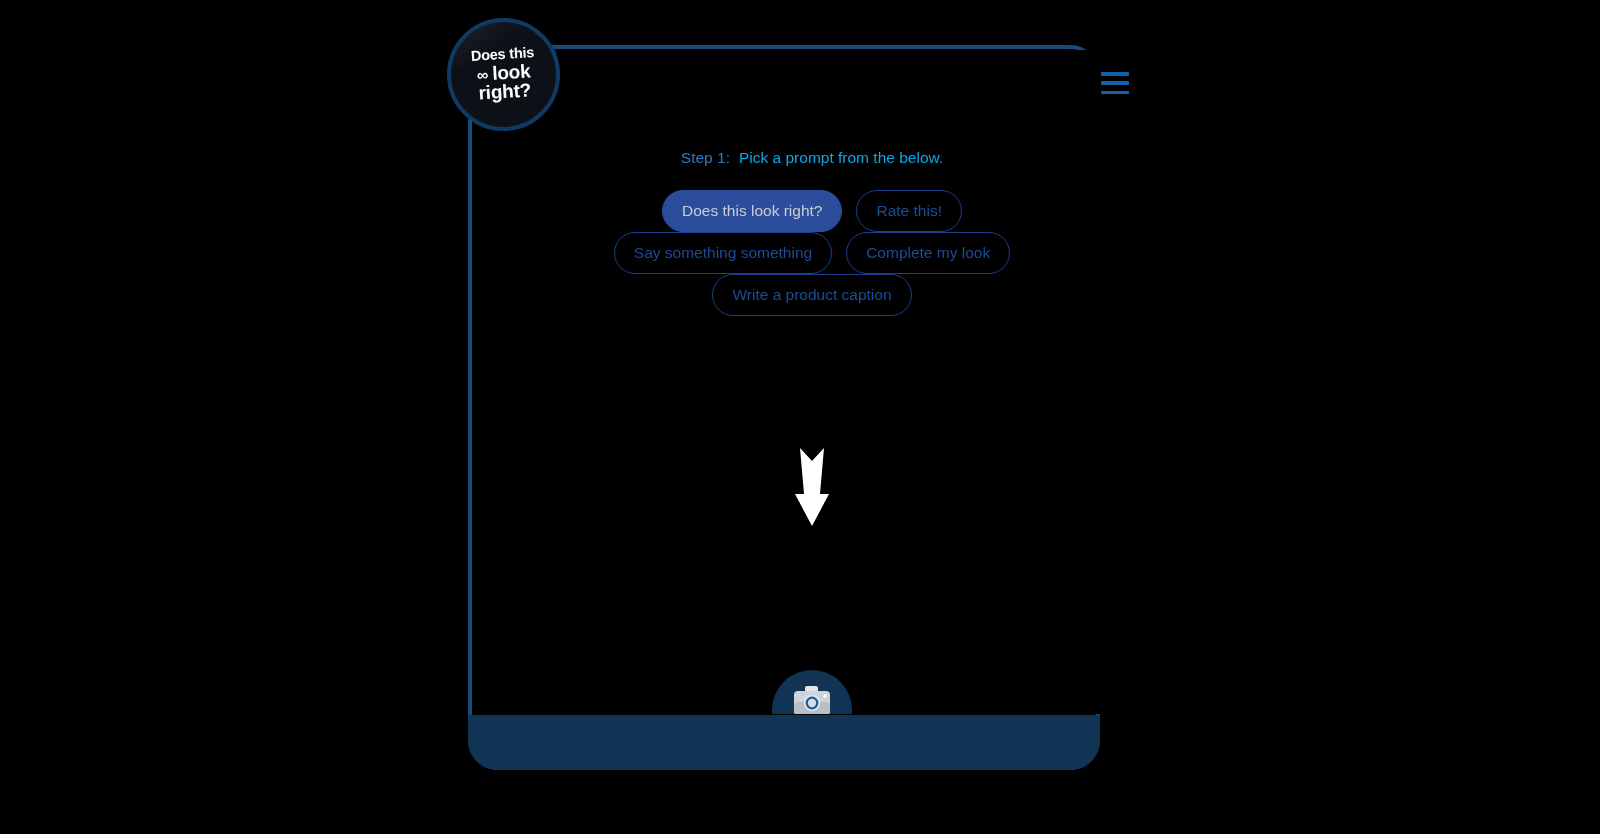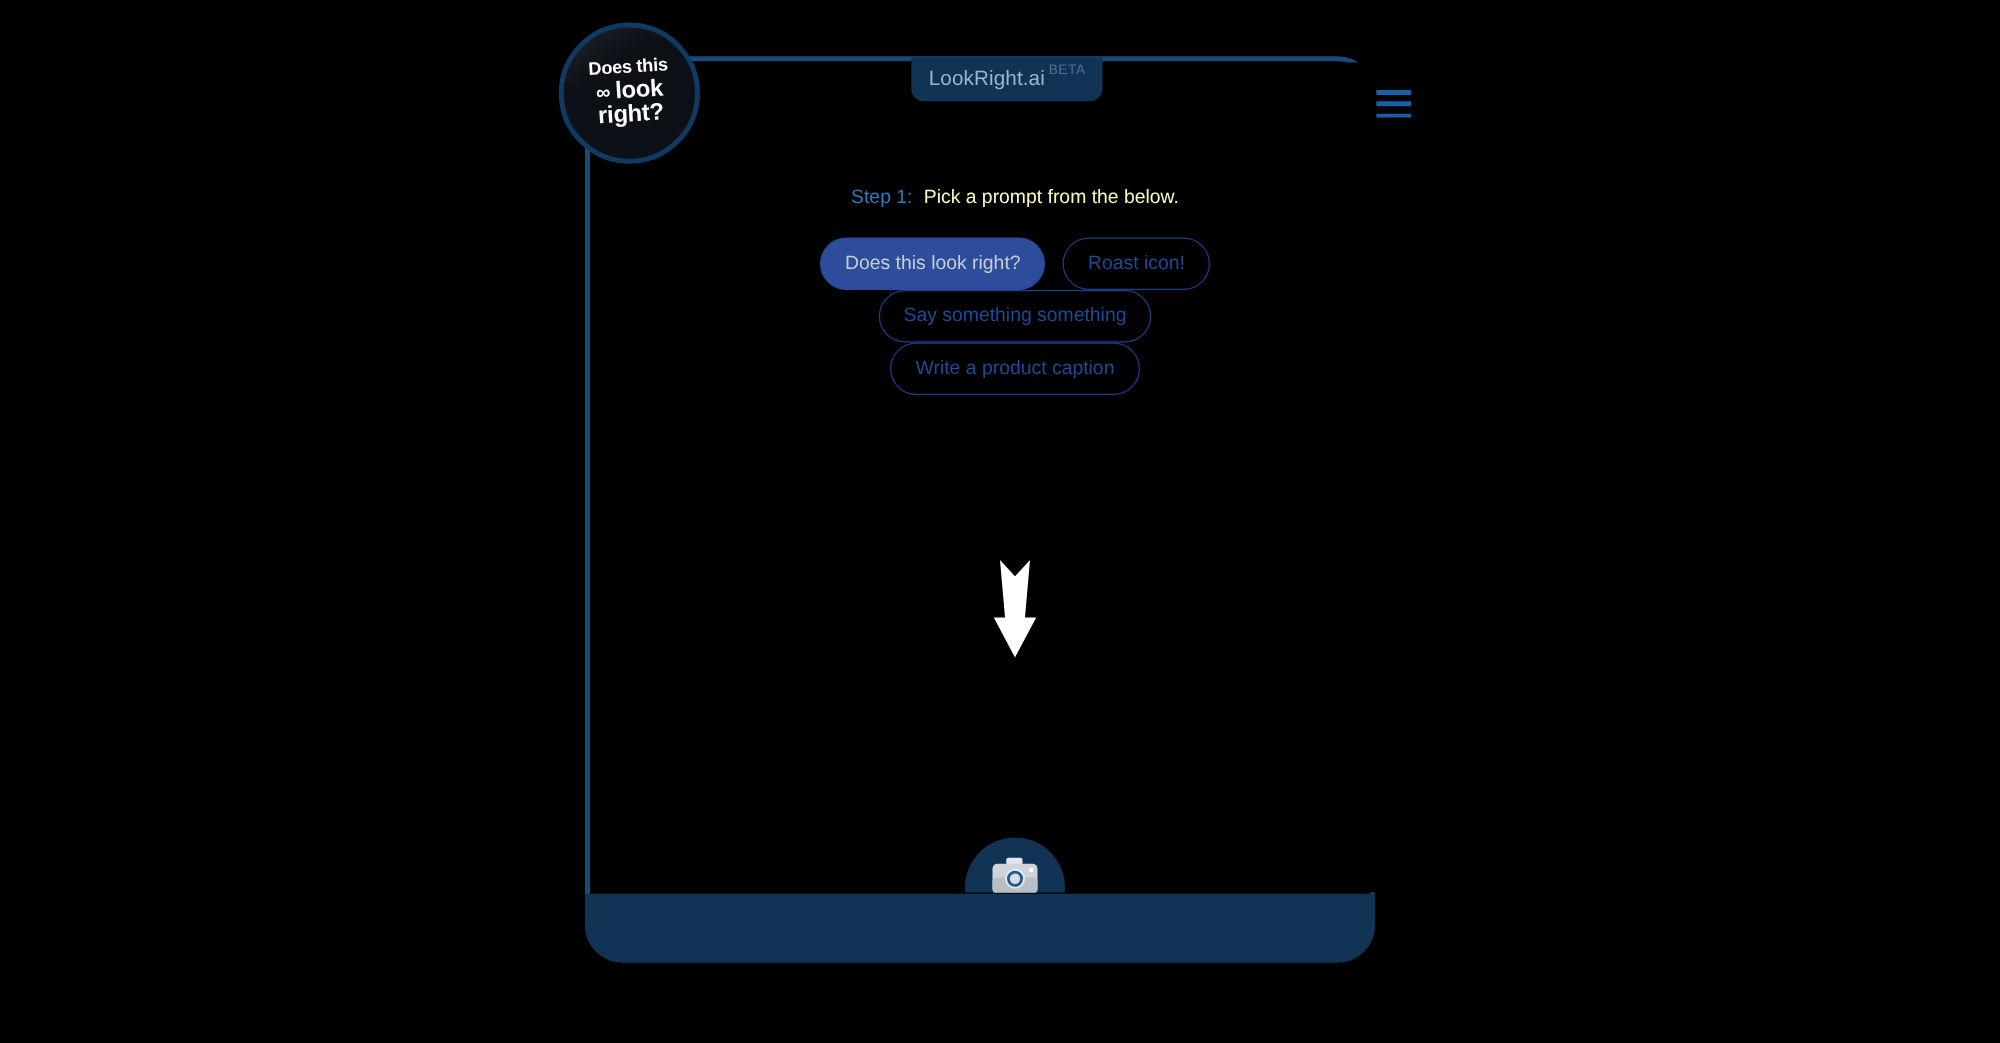--- a/index.html
+++ b/index.html
@@ -155,21 +155,21 @@
   .step-row {
     position: absolute;
     width: 100%;
     display: flex;
     justify-content: center;
     align-items: baseline;
     gap: 9px;
     font-size: 15.5px;
   }
   .step-label { color: #2f7bbf; }
-  .step-text  { color: #fef9c3; }
+  .step-text  { color: #0ea5e9; }
 
   #step1-row { top: 99px; }
   #step2-row { top: 343px; }
 
   
   .prompt-rows {
     position: absolute;
     top: 140px;
     left: 0;
     width: 100%;
@@ -250,24 +250,25 @@
     </div>
 
     <div class="step-row" id="step1-row">
       <span class="step-label">Step 1:</span>
       <span class="step-text">Pick a prompt from the below.</span>
     </div>
 
     <div class="prompt-rows">
       <div class="prompt-row">
         <button class="prompt-btn selected">Does this look right?</button>
-        <button class="prompt-btn">Roast icon!</button>
+        <button class="prompt-btn">Rate this!</button>
       </div>
       <div class="prompt-row">
         <button class="prompt-btn">Say something something</button>
+        <button class="prompt-btn">Complete my look</button>
       </div>
       <div class="prompt-row">
         <button class="prompt-btn">Write a product caption</button>
       </div>
     </div>
 
 
     <div class="down-arrow">
       <svg width="34" height="78" viewBox="0 0 34 78" xmlns="http://www.w3.org/2000/svg">
         <path d="M5 0 L17 13 L29 0 L25 46 L34 46 L17 78 L0 46 L9 46 Z" fill="#ffffff"></path>
@@ -281,24 +282,20 @@
         <rect x="1" y="16" width="36" height="13" rx="4" fill="#b8bec6"></rect>
         <circle cx="19" cy="17" r="8" fill="#e6e9ed"></circle>
         <circle cx="19" cy="17" r="6.4" fill="#1a5a96"></circle>
         <circle cx="19" cy="17" r="4.2" fill="#d9dde2"></circle>
         <circle cx="32" cy="10" r="1.8" fill="#ffffff"></circle>
       </svg>
     </div>
 
   </div>
 
-  <div class="title-pill">
-    <span class="brand">LookRight.ai</span>
-    <span class="beta">BETA</span>
-  </div>
 
   <div class="logo-badge">
     <div class="logo-text">
       <span class="l1">Does this</span>
       <span class="l2"><span class="inf">∞</span> <span>look</span></span>
       <span class="l3">right?</span>
     </div>
   </div>
 
 </div>

